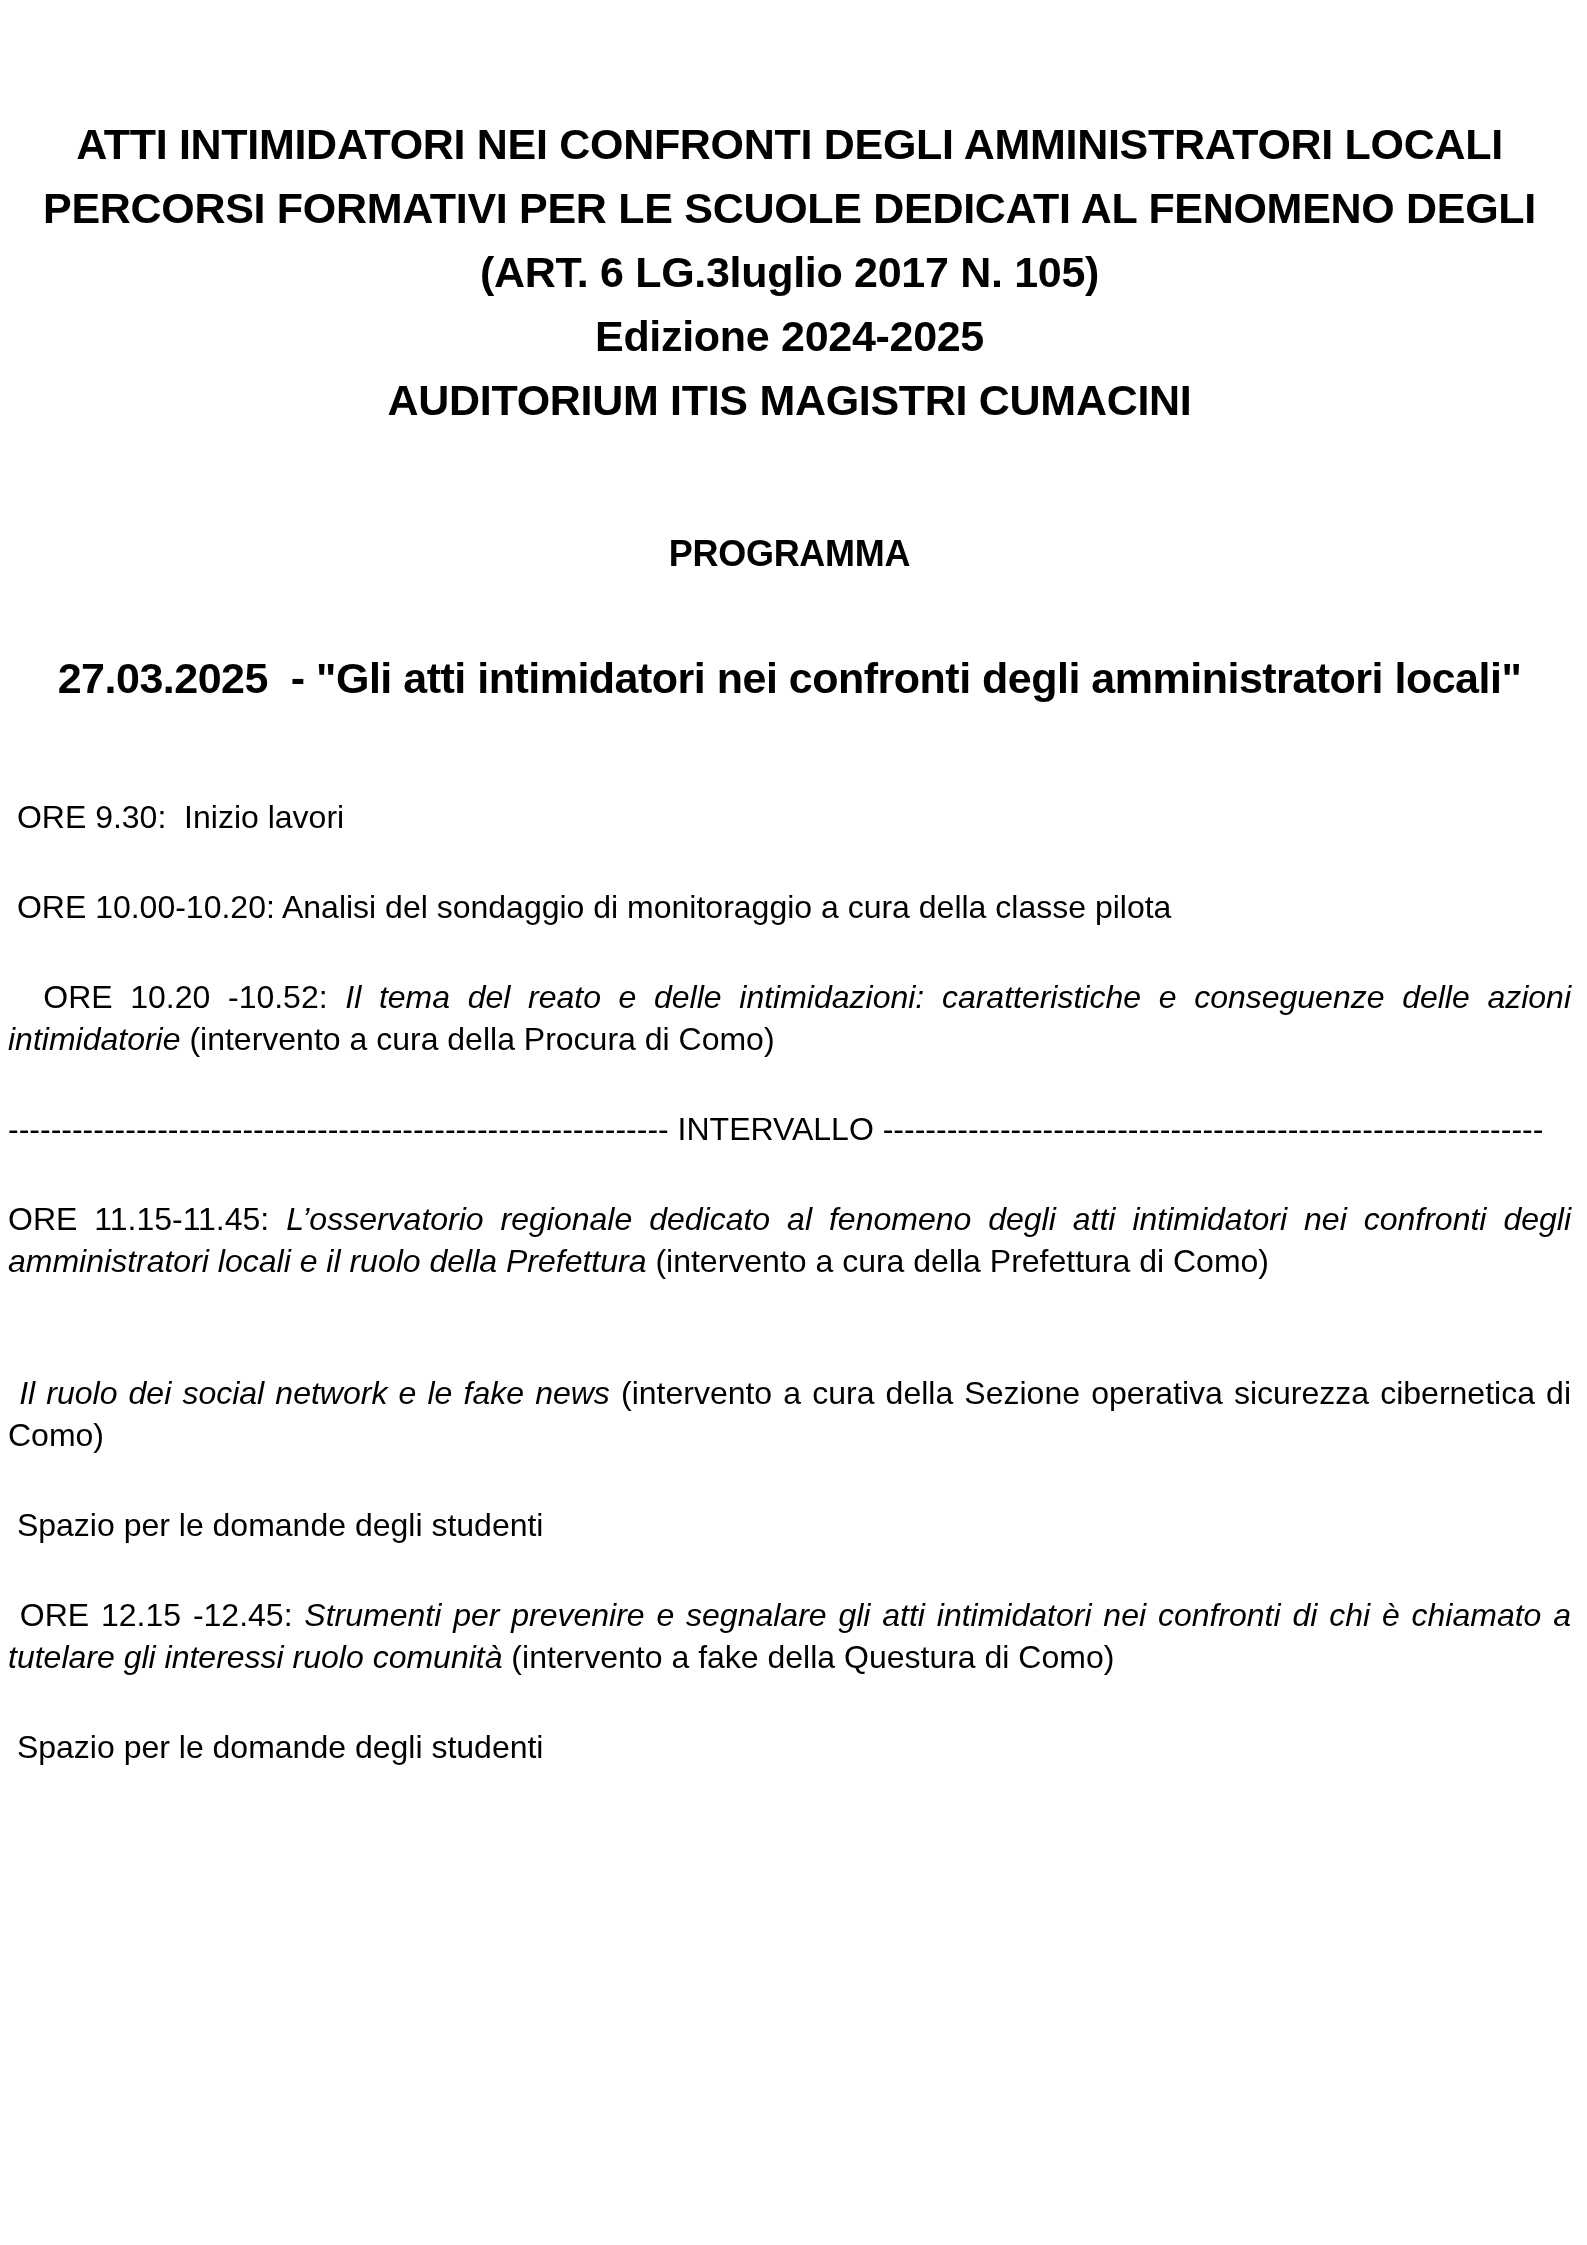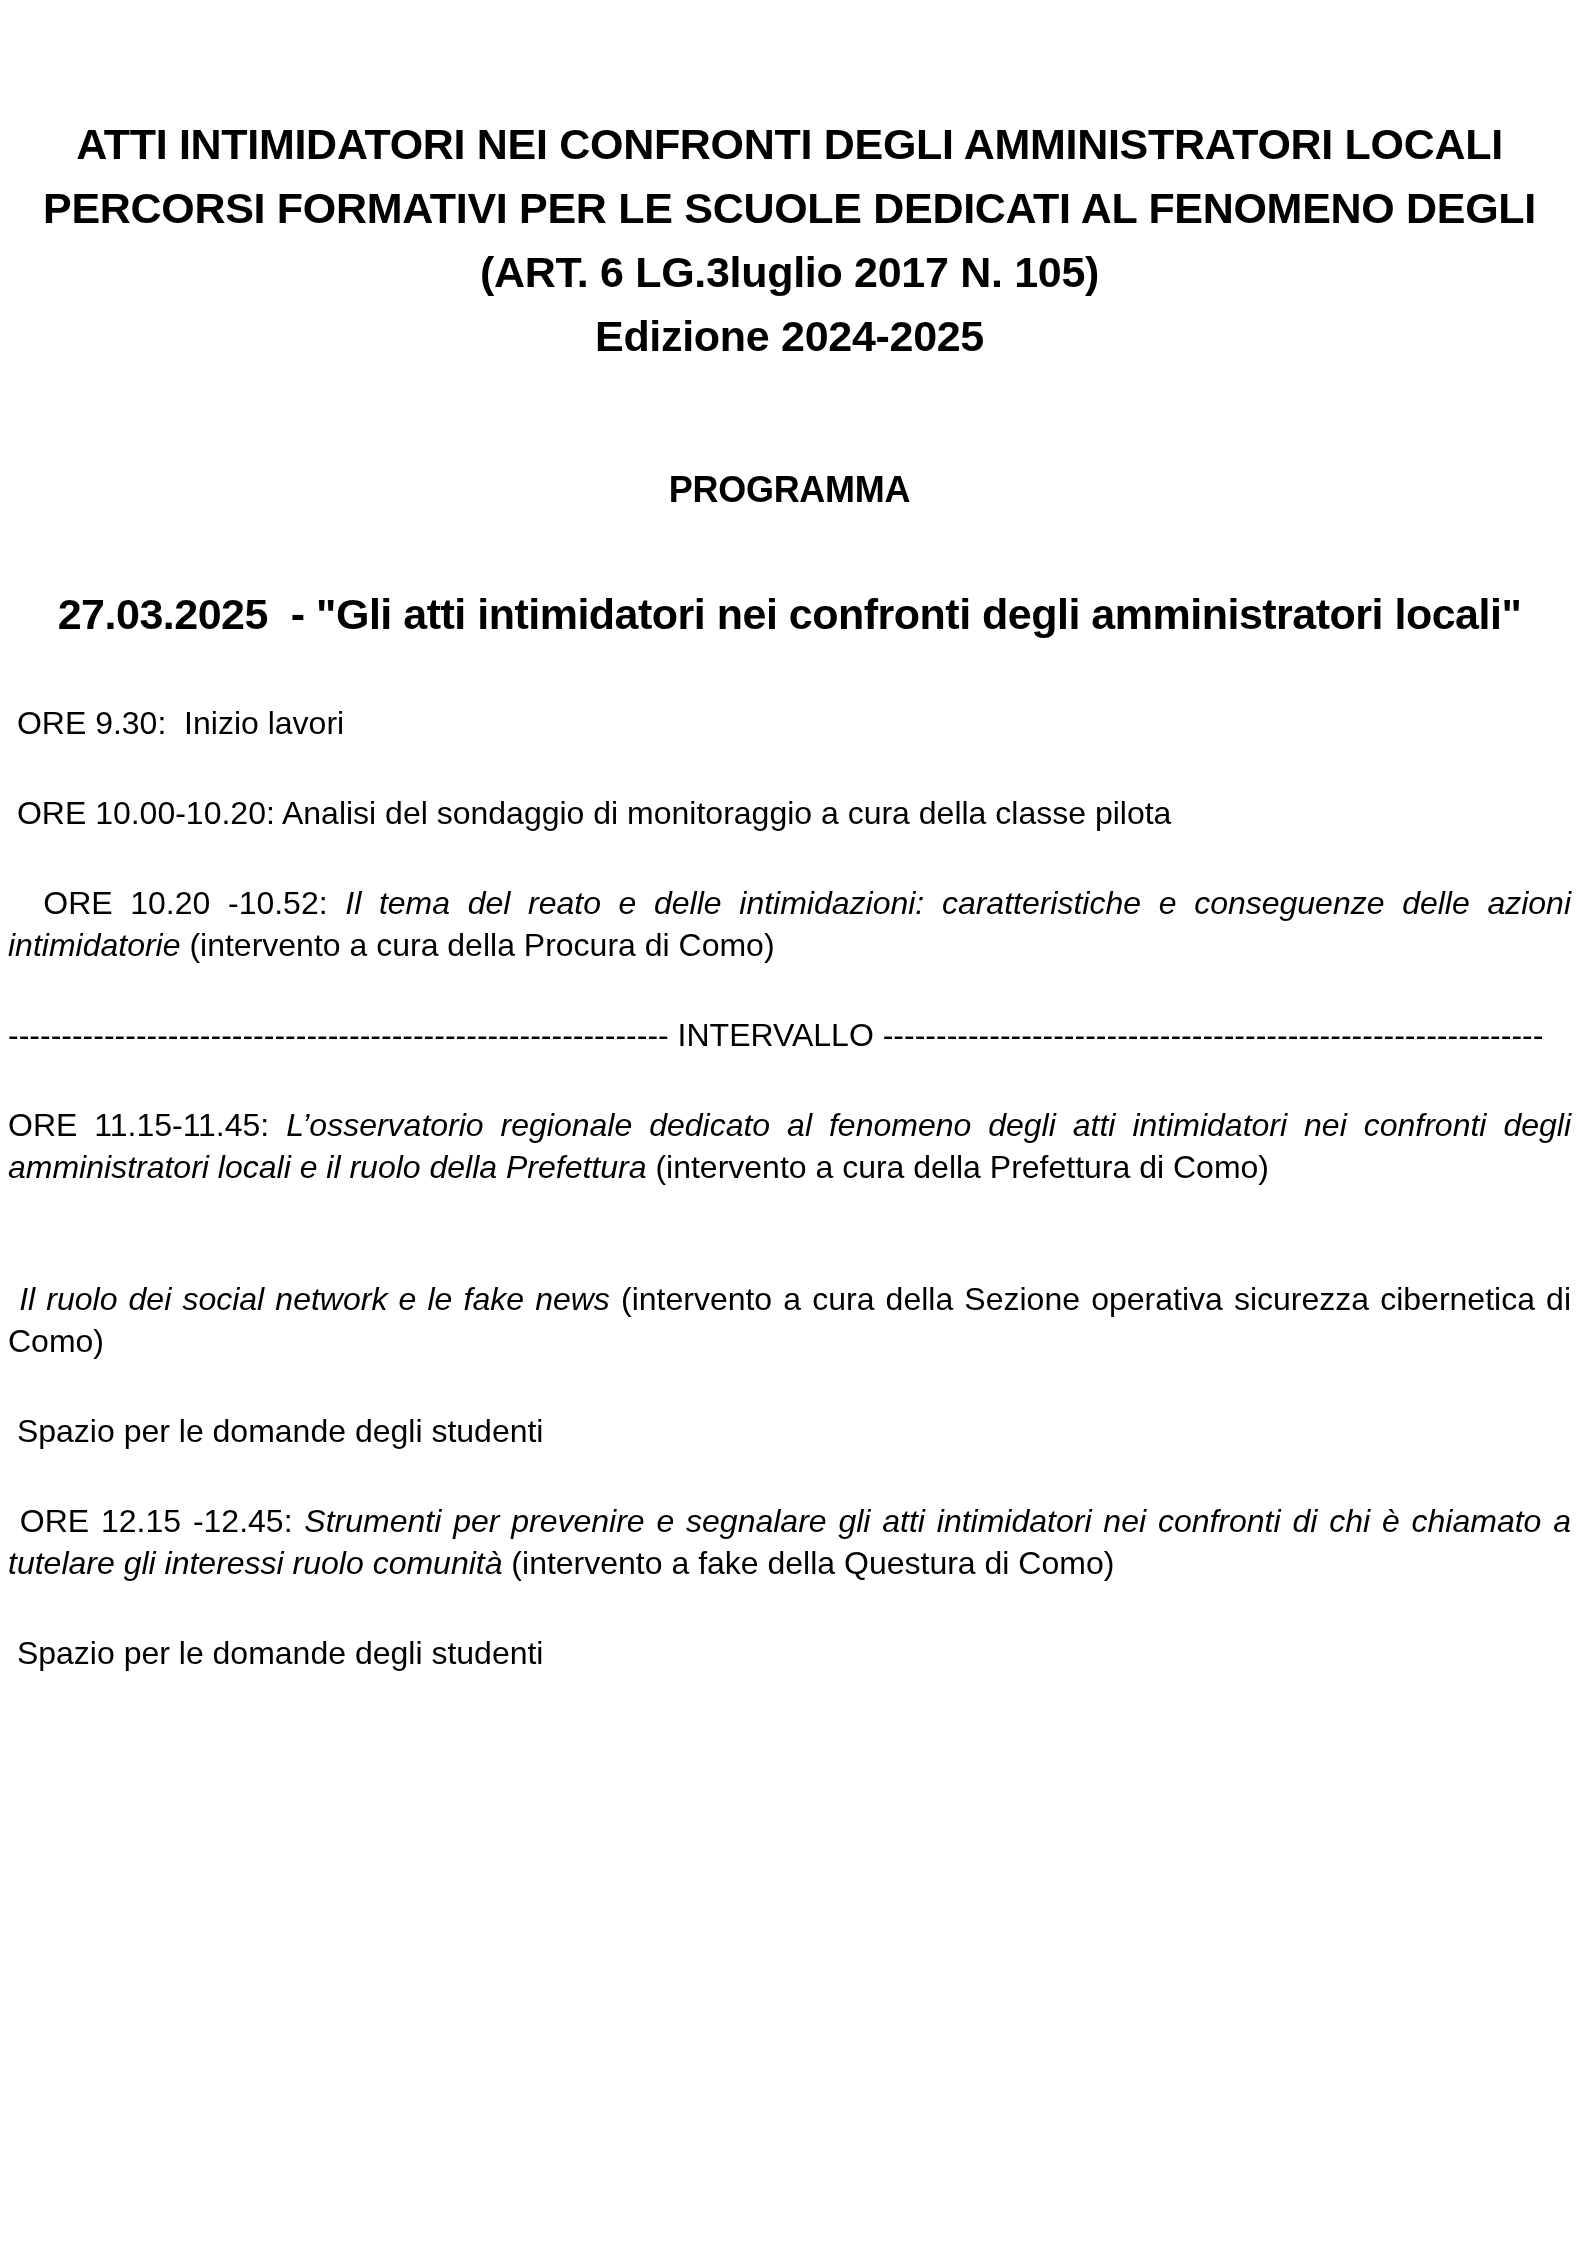--- a/index.html
+++ b/index.html
@@ -40,21 +40,21 @@
   .session-heading {
     font-size: 43px;
     font-weight: 700;
     line-height: 64px;
     text-align: center;
     letter-spacing: -0.5px;
     margin-top: 60px;
     white-space: nowrap;
   }
   .doc-body {
-    margin-top: 56px;
+    margin-top: 86px;
     font-size: 32px;
     line-height: 42px;
   }
   .item {
     margin: 0 0 48px 0;
   }
   .justify {
     text-align: justify;
     text-justify: inter-word;
   }
@@ -69,20 +69,21 @@
 </head>
 <body>
 
 <div class="page">
 
   <header class="doc-header">
     <div class="title-line">ATTI INTIMIDATORI NEI CONFRONTI DEGLI AMMINISTRATORI LOCALI</div>
     <div class="title-line">PERCORSI FORMATIVI PER LE SCUOLE DEDICATI AL FENOMENO DEGLI</div>
     <div class="title-line">(ART. 6 LG.3luglio 2017 N. 105)</div>
     <div class="title-line">Edizione 2024-2025</div>
+    <div class="title-line">AUDITORIUM ITIS MAGISTRI CUMACINI</div>
 
     <div class="programma-heading">PROGRAMMA</div>
 
     <div class="session-heading">27.03.2025&nbsp; - "Gli atti intimidatori nei confronti degli amministratori locali"</div>
   </header>
 
   <main class="doc-body">
 
     <p class="item">&nbsp;ORE 9.30: &nbsp;Inizio lavori</p>
 

